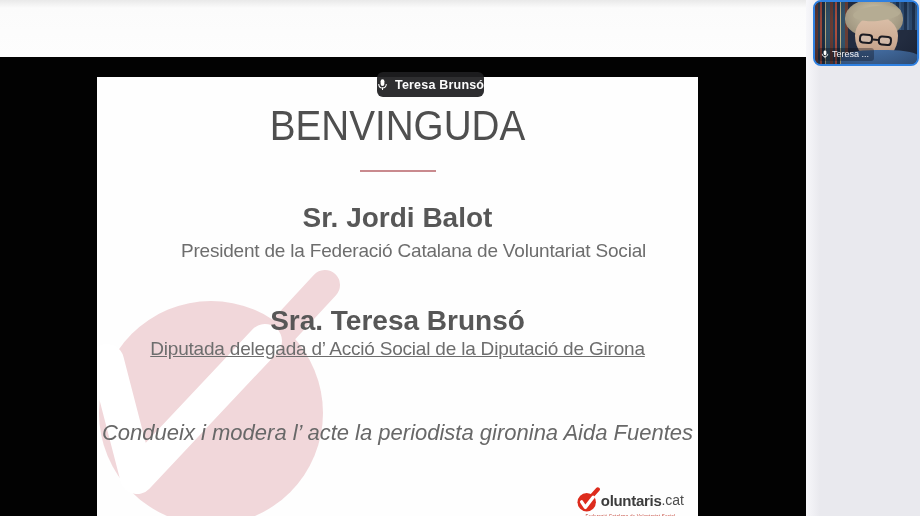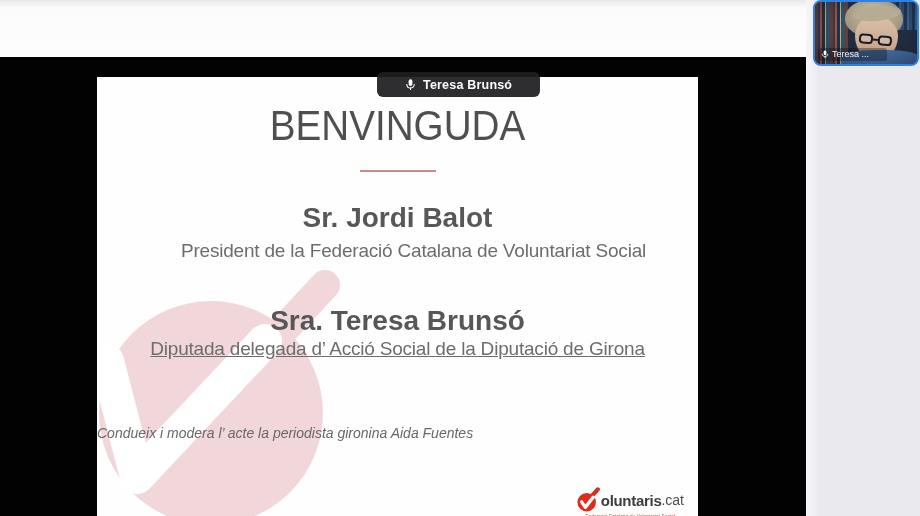--- a/index.html
+++ b/index.html
@@ -20,34 +20,34 @@
                  font-size:42px; line-height:46px; font-weight:400; letter-spacing:0px;
                  color:#4f4f4f; transform:scaleX(.92); }
   .title-divider { position:absolute; top:93px; left:50%; margin-left:-38px; width:76px; height:2px;
                    background:#c98a8e; z-index:1; }
   .spk-name { position:absolute; left:0; right:0; text-align:center; z-index:1;
               font-size:28px; line-height:24px; font-weight:bold; color:#575757; }
   .spk-role { position:absolute; left:0; right:0; text-align:center; z-index:1;
               font-size:19px; line-height:24px; color:#6d6d6d; letter-spacing:-0.2px; }
   .name-1 { top:129px; } .role-1 { top:162px;padding-left:32px; }
   .name-2 { top:232px; } .role-2 { top:260px;text-decoration:underline; }
-  .moderator-note { position:absolute; top:345px; left:0; right:0; text-align:left; z-index:1;
-                    font-style:italic; font-size:14px; line-height:22px; color:#686868; }
+  .moderator-note { position:absolute; top:345px; left:0; right:0; text-align:center; z-index:1;
+                    font-style:italic; font-size:22px; line-height:22px; color:#686868; }
 
   
   .slide-logo { position:absolute; right:14px; bottom:8px; z-index:1; text-align:center; }
   .logo-row { display:flex; align-items:center; justify-content:space-between; }
   .logo-brand { font-size:15px; font-weight:bold; color:#3d3d3d; letter-spacing:-0.3px; }
   .logo-suffix { font-size:14px; font-weight:400; color:#4d4d4d; }
   .logo-tagline { font-size:4.5px; color:#c0392b; letter-spacing:0.2px; margin-top:1px; }
 
   
   .speaker-tag { position:absolute; left:377px; top:72px; height:25px; z-index:10;
                  background:rgba(30,30,32,0.93); border-radius:6px;
-                 display:flex; align-items:center; gap:7px; padding:0 28px; }
+                 display:flex; align-items:center; gap:7px; padding:0 0; }
   .speaker-tag-label { color:#fcfcfc; font-size:12.5px; font-weight:bold; letter-spacing:0.2px; }
 
   
   .right-panel { position:absolute; left:806px; top:0; width:114px; height:516px;
                  background:linear-gradient(90deg,#f7f7fa 0px,#e9e9ee 14px); }
 
   
   .video-thumb { position:absolute; left:813px; top:0px; width:106px; height:66px; z-index:11;
                  border:2px solid #2f80e0; border-radius:8px; overflow:hidden; background:#222c40; }
   .tb-scene { position:absolute; inset:0; }
@@ -69,21 +69,21 @@
   .tb-glasses { position:absolute; left:44px; top:31px; width:38px; height:13px;
       transform:rotate(6deg); display:flex; align-items:center; }
   .tb-lens { width:14px; height:10px; border:2px solid #1b1b22; border-radius:4px;
       background:rgba(225,232,240,0.22); }
   .tb-bridge { width:5px; height:2px; background:#1b1b22; }
   .tb-shoulder { position:absolute; left:26px; bottom:-3px; width:78px; height:17px;
       background:#41699c; border-radius:45% 40% 0 0; }
   .tb-vignette { position:absolute; inset:0;
       background:radial-gradient(ellipse at 55% 42%,rgba(0,0,0,0) 45%,rgba(8,12,26,0.38) 100%); }
   .tb-label { position:absolute; left:3px; bottom:3px; display:flex; align-items:center; gap:3px;
-      padding:1px 18px 1px 3px; background:rgba(15,15,22,0.35); border-radius:3px;
+      padding:1px 5px 1px 3px; background:rgba(15,15,22,0.35); border-radius:3px;
       color:#f2f2f6; font-size:9px; line-height:11px;justify-content:space-between; }
 </style>
 </head>
 <body>
 
 <div class="share-region">
   <div class="top-strip"></div>
   <div class="stage">
 
     <div class="slide">

